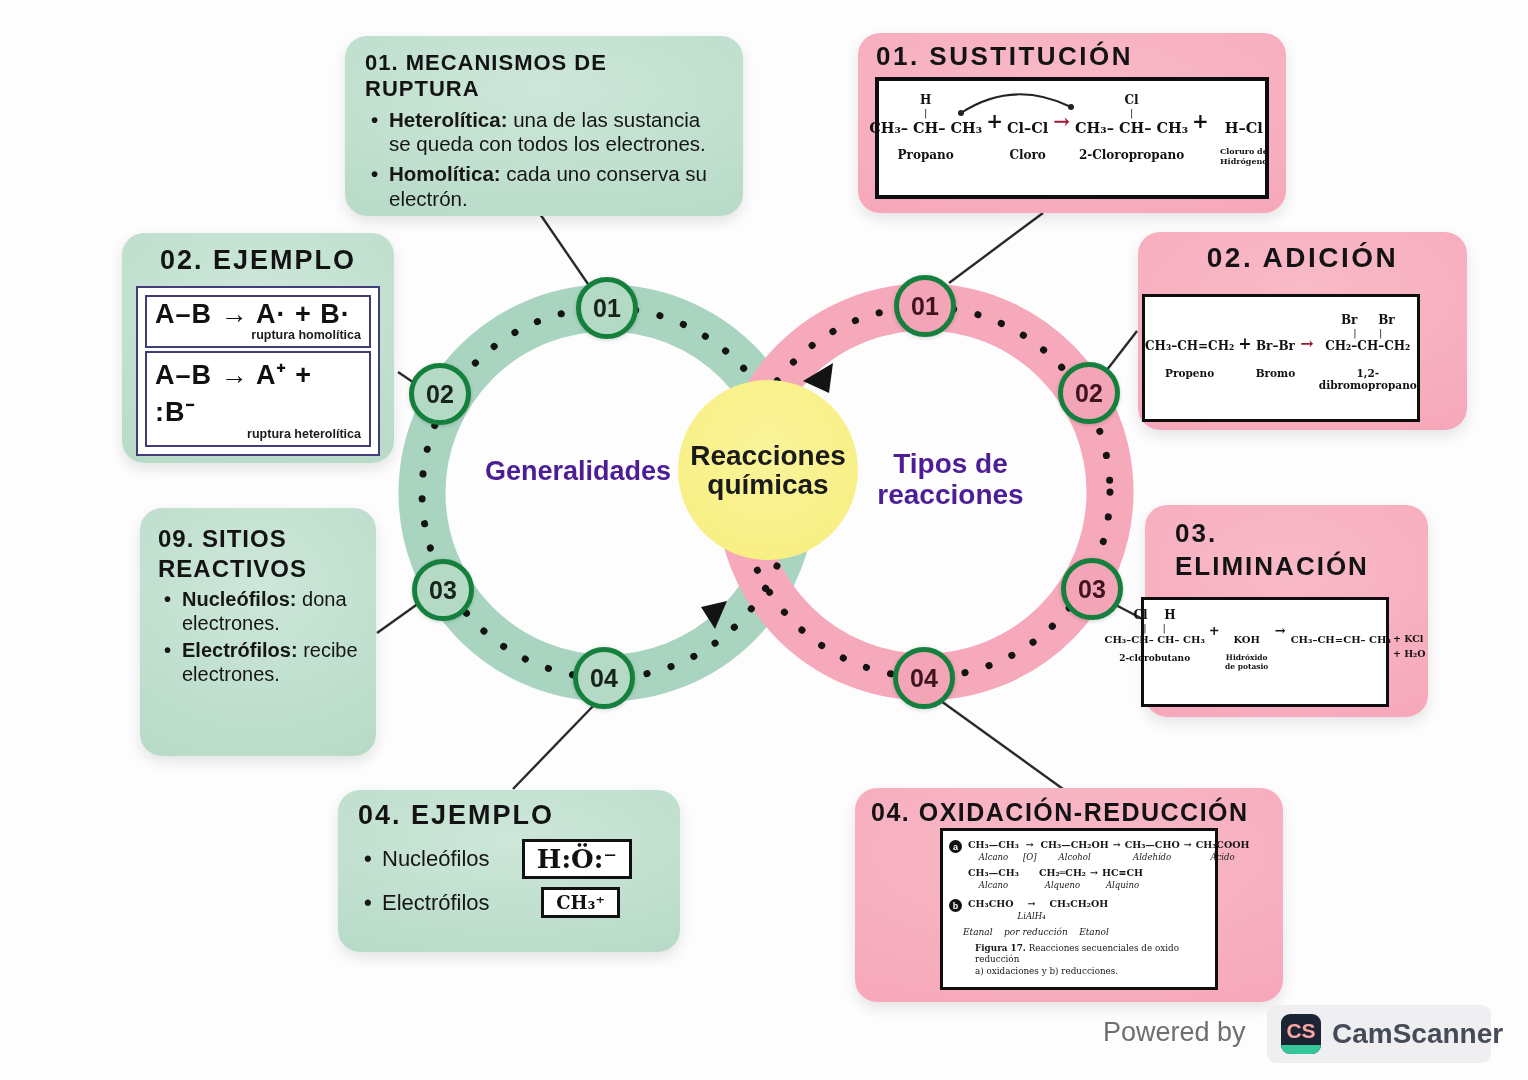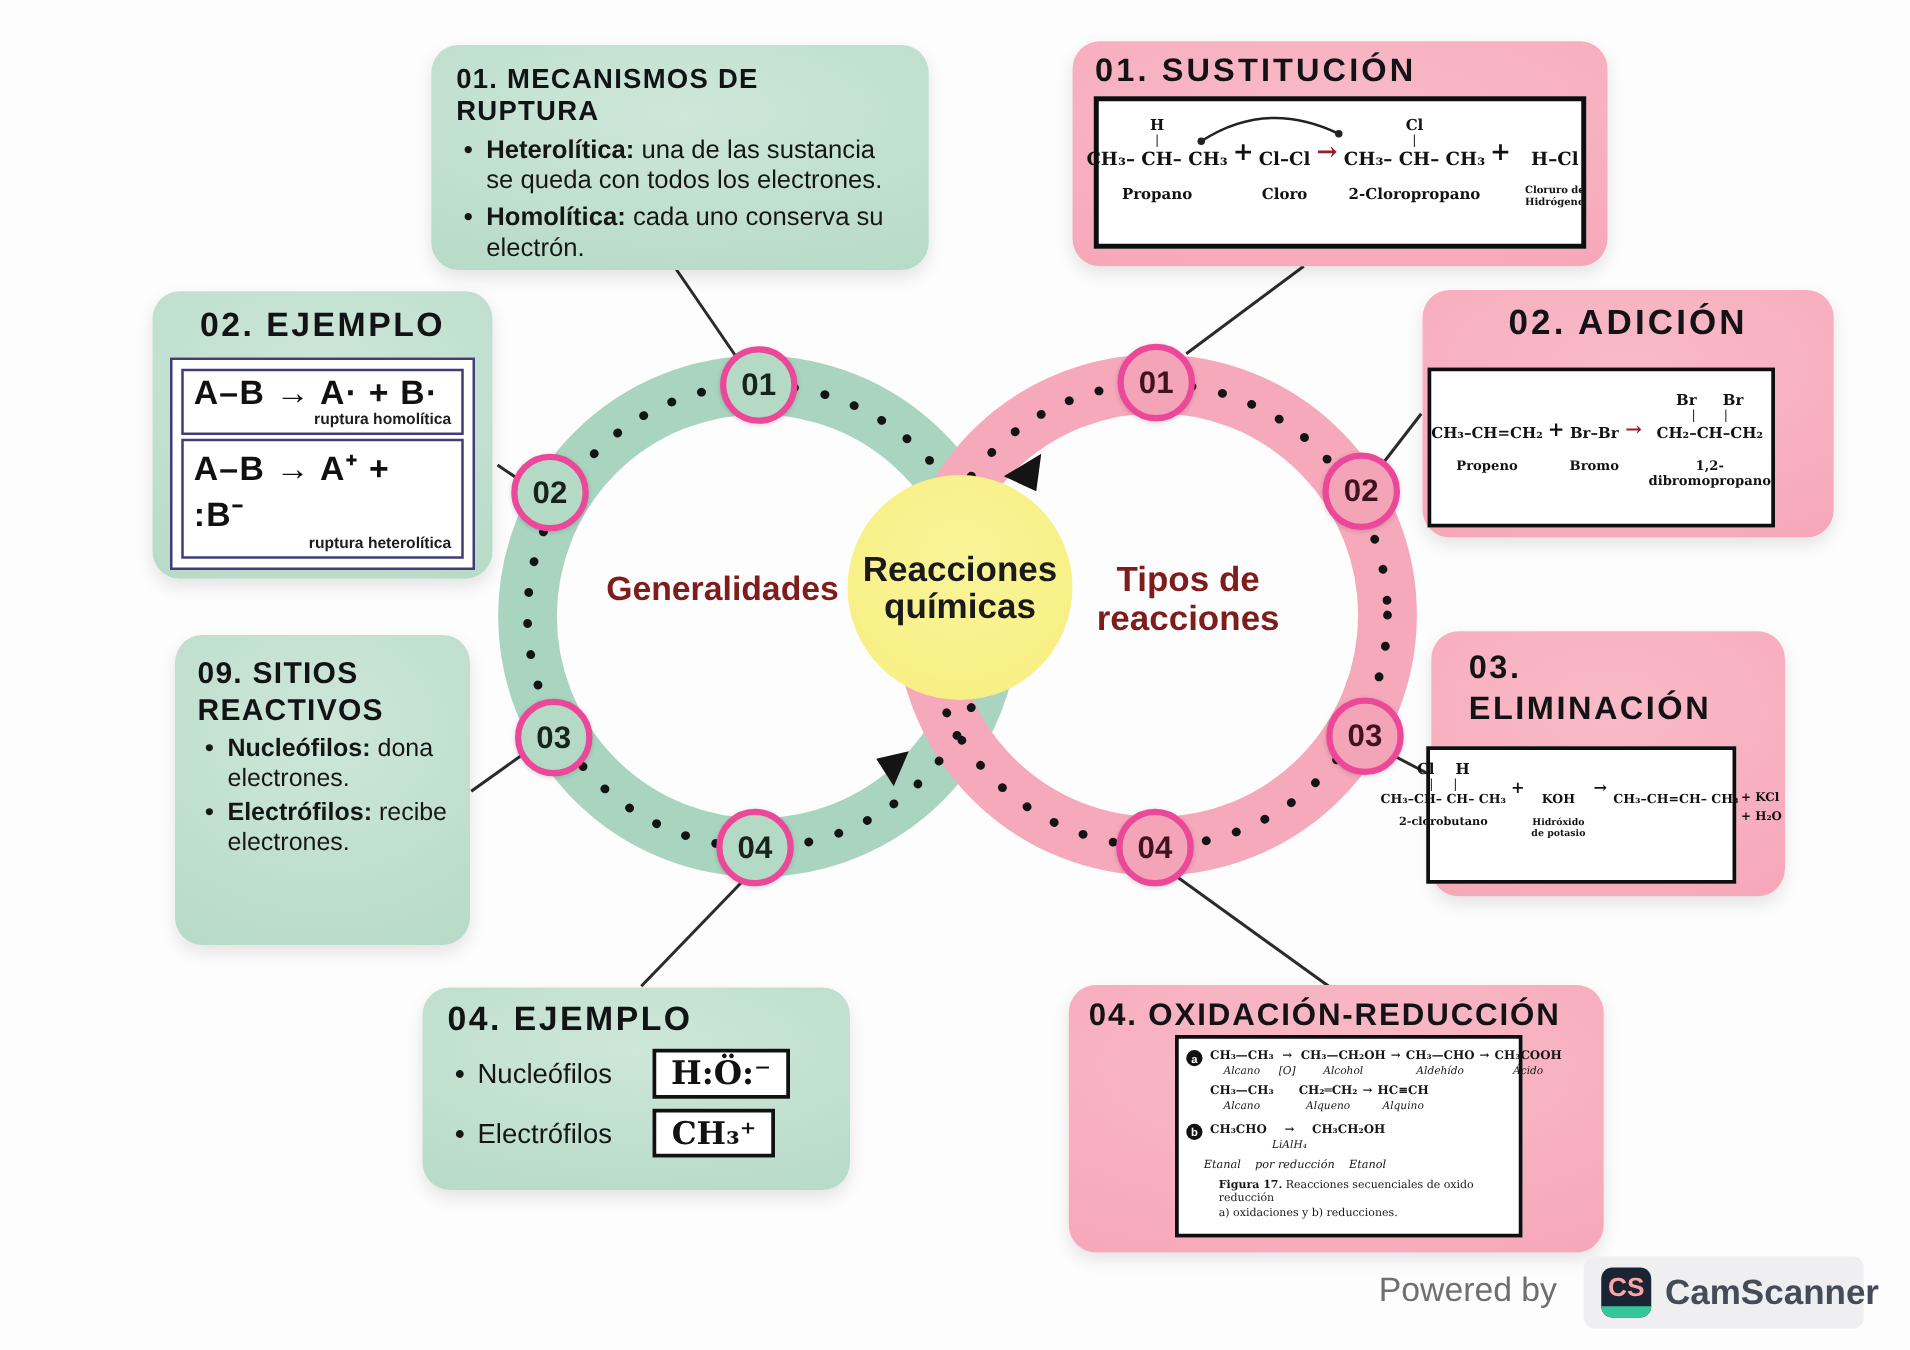--- a/index.html
+++ b/index.html
@@ -5,32 +5,32 @@
   html,body{margin:0;padding:0;}
   body{
     width:1528px;height:1080px;background:#fdfdfe;
     font-family:"Liberation Sans", sans-serif;color:#161616;
     position:relative;overflow:hidden;
   }
   .stage{position:absolute;inset:0;}
   .overlay{position:absolute;left:0;top:0;z-index:1;}
 
   
-  .circle-label{position:absolute;z-index:2;font-weight:bold;text-align:center;color:#7f1d1d;}
+  .circle-label{position:absolute;z-index:2;font-weight:bold;text-align:center;color:#4c1d95;}
   #lbl-gen{left:468px;top:456px;width:220px;font-size:27px;}
   #lbl-tipos{left:868px;top:448px;width:165px;font-size:28px;line-height:1.12;}
   .center-bubble{
     position:absolute;left:678px;top:380px;width:180px;height:180px;z-index:3;
     border-radius:50%;background:radial-gradient(circle at 50% 40%, #faf49b, #f7ee7d);
     display:flex;align-items:center;justify-content:center;text-align:center;
     font-weight:bold;font-size:28px;line-height:1.05;color:#1a1a1a;
   }
   .badge{
     position:absolute;z-index:4;width:62px;height:62px;box-sizing:border-box;
-    border:5px solid #ec4899;border-radius:50%;
+    border:5px solid #15803d;border-radius:50%;
     display:flex;align-items:center;justify-content:center;
     font-weight:bold;font-size:25px;box-shadow:0 1px 4px rgba(0,0,0,.18);
   }
   .badge.gb{background:#b4dac5;color:#17231c;}
   .badge.pb{background:#f3a4b6;color:#3f1420;}
 
   
   .gbox,.pbox{position:absolute;z-index:2;border-radius:22px;box-shadow:0 6px 14px rgba(0,0,0,.10);}
   .gbox{background:radial-gradient(120% 100% at 50% 30%, #cde7d9, #b2d7c3);}
   .pbox{background:radial-gradient(120% 100% at 50% 30%, #f9bac7, #f5a3b6);}
@@ -59,21 +59,21 @@
 
   
   #box-ejemplo4{left:338px;top:790px;width:342px;height:162px;padding:10px 20px;box-sizing:border-box;}
   #box-ejemplo4 .btitle{font-size:27px;letter-spacing:2px;}
   .ej4-row{display:flex;align-items:center;margin-top:8px;gap:20px;}
   .ej4-label{position:relative;padding-left:24px;font-size:22px;}
   .ej4-label::before{content:"•";position:absolute;left:6px;font-weight:bold;}
   .chem-box{margin-left:auto;background:#fff;border:3px solid #111;padding:2px 12px;
     font-family:"DejaVu Serif", serif;font-weight:bold;color:#111;}
   .chem-box.b1{font-size:26px;margin-right:28px;}
-  .chem-box.b2{font-size:25px;margin-right:40px;}
+  .chem-box.b2{font-size:18px;margin-right:40px;}
 
   
   #box-sustitucion{left:858px;top:33px;width:428px;height:180px;padding:8px 18px;box-sizing:border-box;}
   #box-sustitucion .btitle{font-size:26px;letter-spacing:2.5px;}
   #box-adicion{left:1138px;top:232px;width:329px;height:198px;padding:10px 8px;box-sizing:border-box;}
   #box-adicion .btitle{font-size:28px;letter-spacing:2.5px;text-align:center;}
   #box-eliminacion{left:1145px;top:505px;width:283px;height:212px;padding:12px 16px 12px 30px;box-sizing:border-box;}
   #box-eliminacion .btitle{font-size:26px;letter-spacing:2px;line-height:1.25;width:230px;}
   #box-oxidacion{left:855px;top:788px;width:428px;height:214px;padding:10px 16px;box-sizing:border-box;}
   #box-oxidacion .btitle{font-size:25px;letter-spacing:1.5px;}

